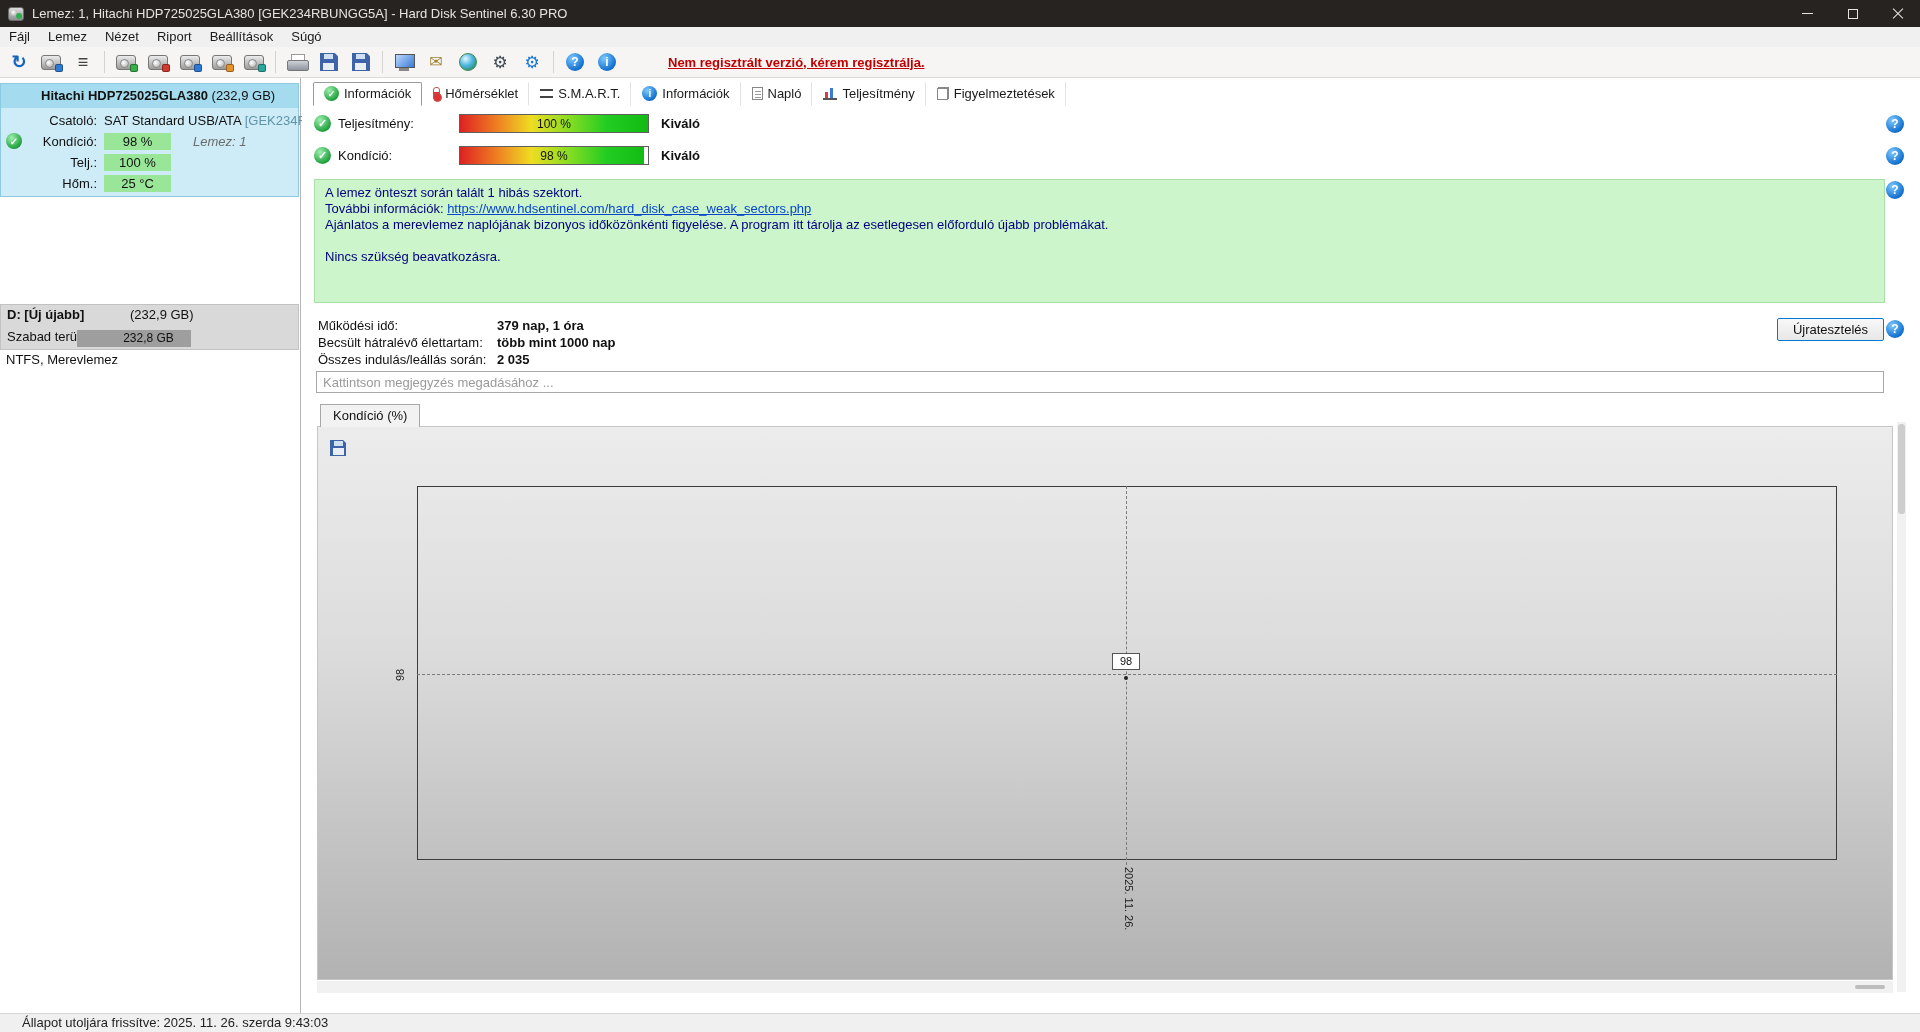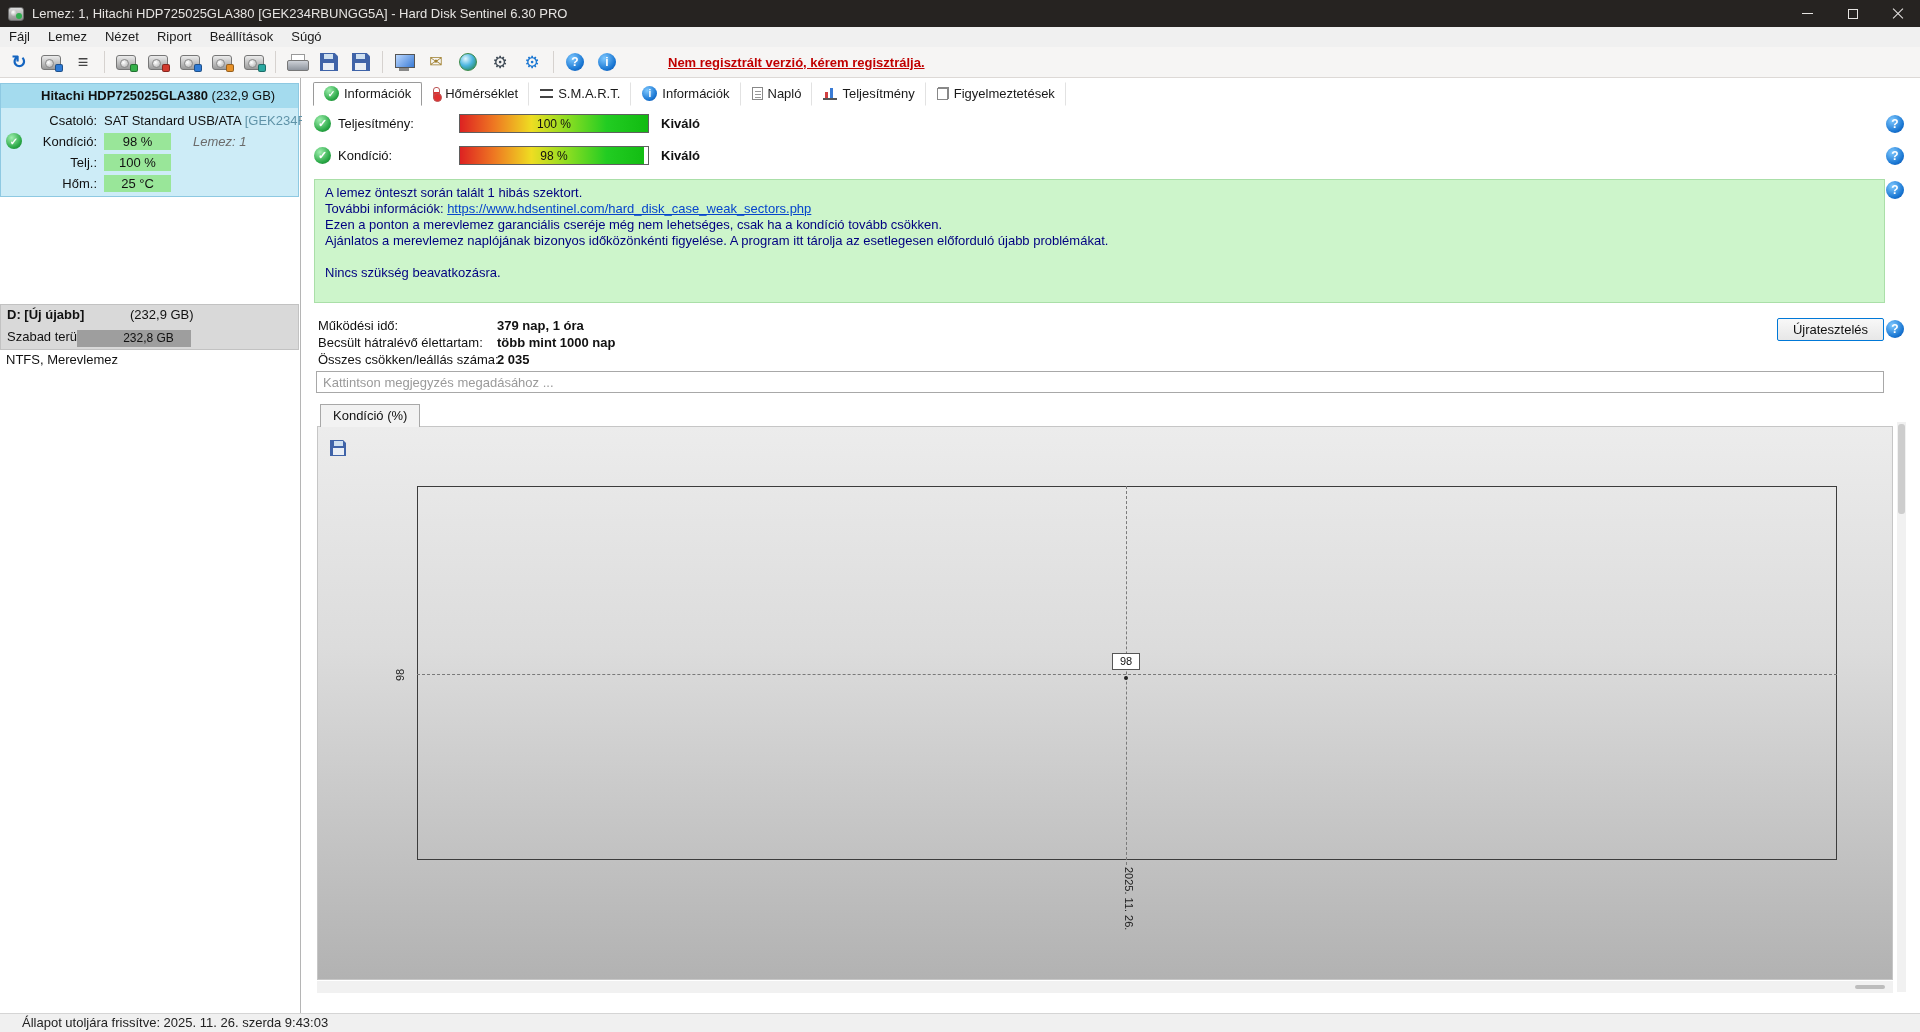--- a/index.html
+++ b/index.html
@@ -349,32 +349,31 @@
     <div class="meter" style="top:68px">
       <span class="meter-mask" style="width: 2%;"></span>
       <span class="meter-value">98 %</span>
     </div>
     <span class="rating" style="top:68px">Kiváló</span>
     <span class="circle-ic help-col" style="top:69px">?</span>
 
     <div class="info-box">
       <p>A lemez önteszt során talált 1 hibás szektort.</p>
       <p><span>További információk: </span><a class="info-link" href="#">https://www.hdsentinel.com/hard_disk_case_weak_sectors.php</a></p>
-      <p>Ezen a ponton a merevlemez garanciális cseréje még nem lehetséges, csak ha a kondíció tovább csökken.</p>
       <p>Ajánlatos a merevlemez naplójának bizonyos időközönkénti figyelése. A program itt tárolja az esetlegesen előforduló újabb problémákat.</p>
       <div class="blank"></div>
       <p class="conclusion">Nincs szükség beavatkozásra.</p>
     </div>
     <span class="circle-ic help-col" style="top:103px">?</span>
 
     <span class="stat-label" style="top:239px">Működési idő:</span>
     <span class="stat-value" style="top:239px">379 nap, 1 óra</span>
     <span class="stat-label" style="top:256px">Becsült hátralévő élettartam:</span>
     <span class="stat-value" style="top:256px">több mint 1000 nap</span>
-    <span class="stat-label" style="top:273px">Összes csökken/leállás száma:</span>
+    <span class="stat-label" style="top:273px">Összes indulás/leállás során:</span>
     <span class="stat-value" style="top:273px">2 035</span>
 
     <button class="retest-btn">Újratesztelés</button>
     <span class="circle-ic help-col" style="top:242px">?</span>
 
     <input class="comment-input" type="text" placeholder="Kattintson megjegyzés megadásához ..." style="">
 
     <div class="chart-tab">Kondíció  (%)</div>
     <div class="chart-panel">
       <span class="floppy save-ic"></span>

